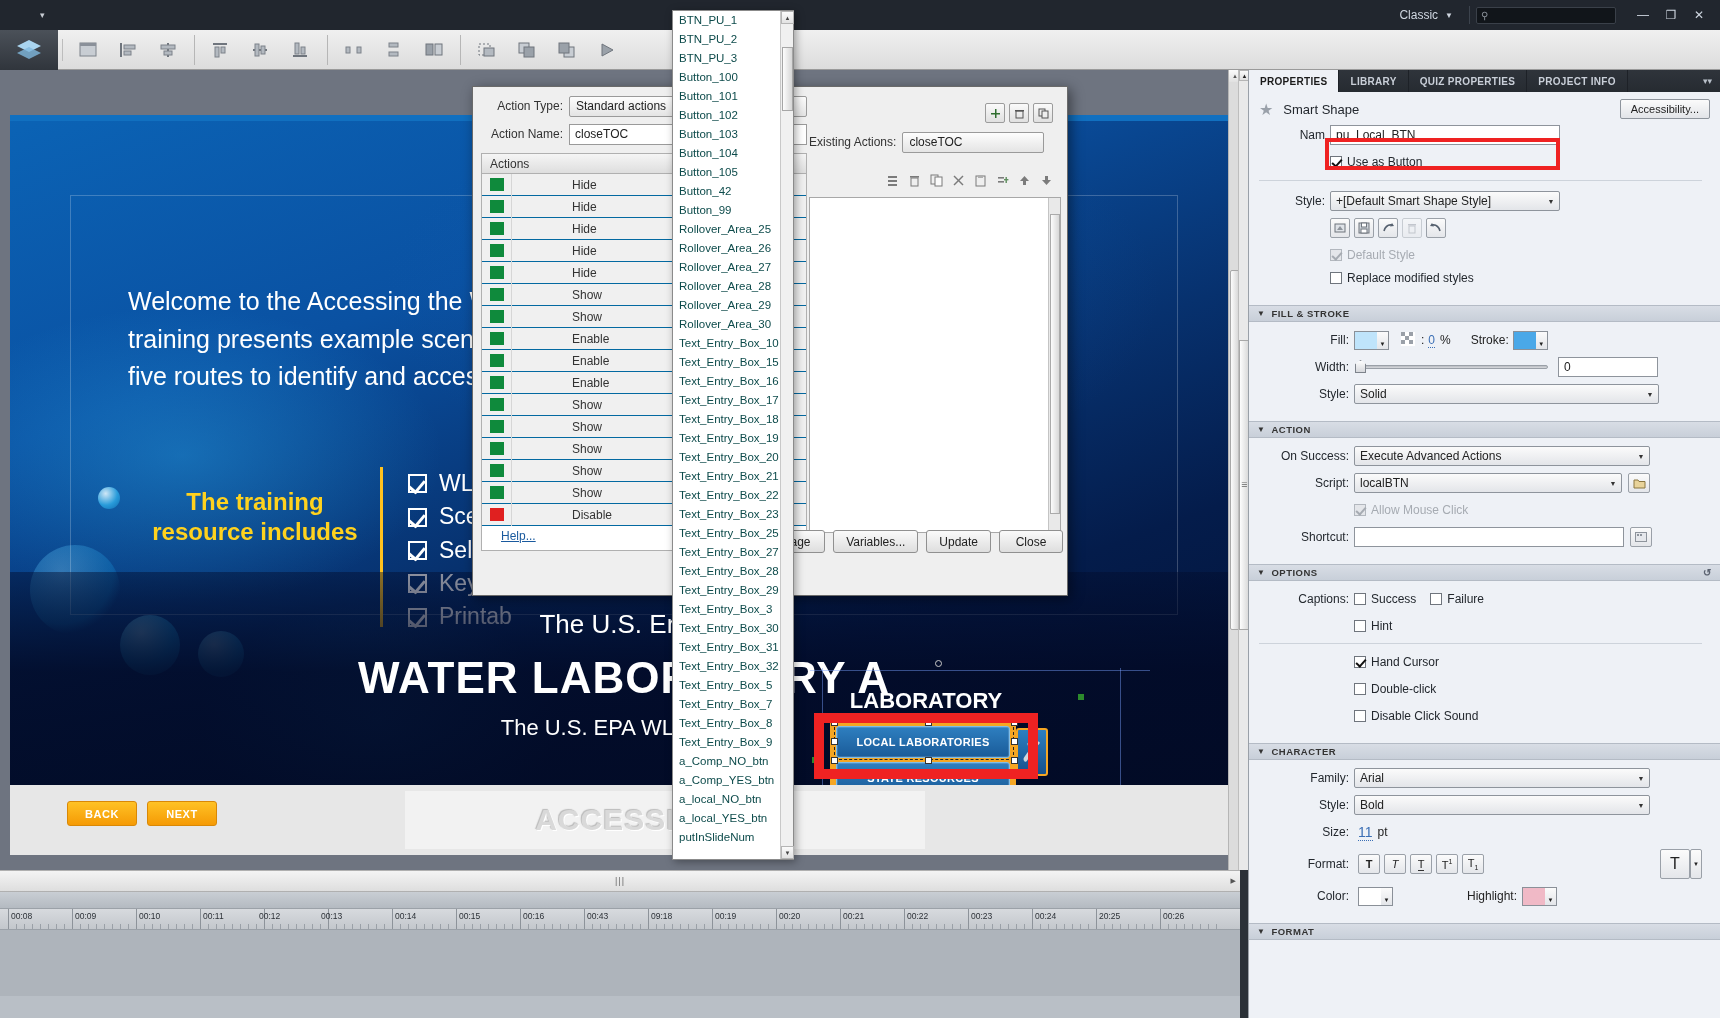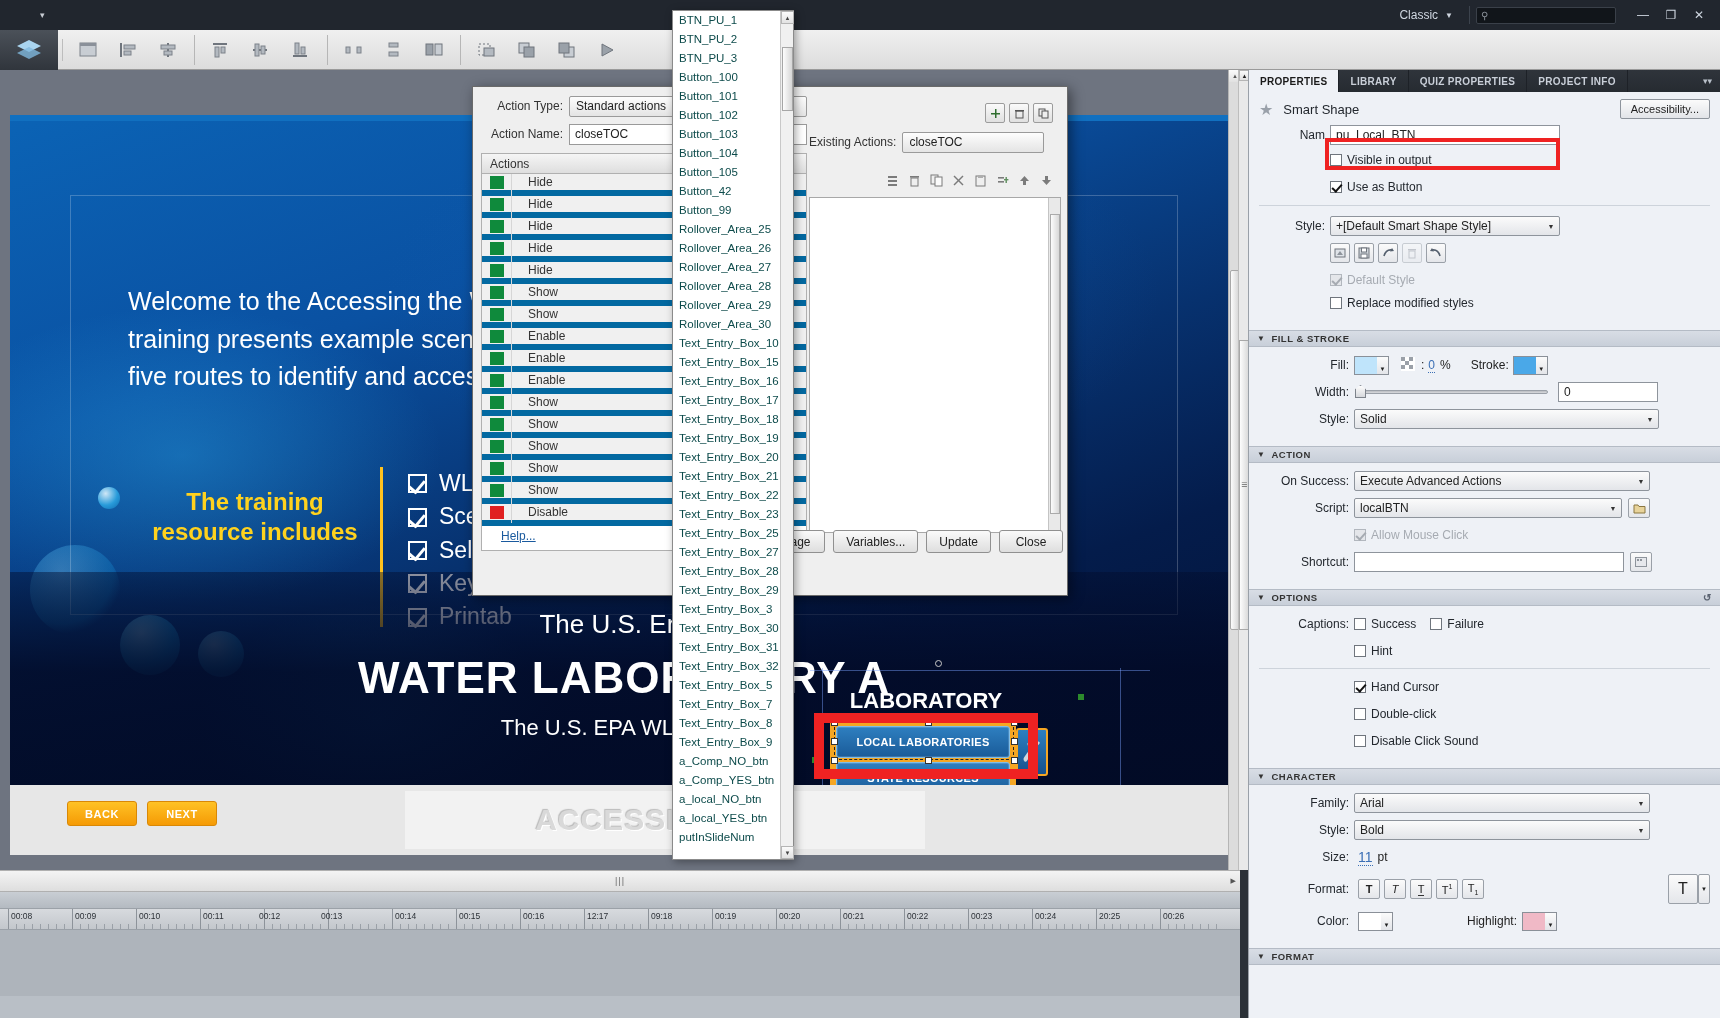--- a/index.html
+++ b/index.html
@@ -258,22 +258,23 @@
     display:flex; align-items:center;
   }
   #aa-thead .th {
     font-size:12px; color:#333; padding-left:8px; font-weight:400;
   }
   #aa-tbody {
     border:1px solid #b0b0b0; background:#fff; height:378px; overflow:hidden;
   }
   .aa-tr {
     height:22px; display:flex; align-items:center;
-    border-bottom:6px solid #0369a1;
+    border-bottom:1px solid #0369a1;
     background:#f0f0f0;
+    gap:44px;
   }
   .aa-tr .num-cell {
     width:30px; height:22px; display:flex; align-items:center; justify-content:center;
     border-right:1px solid #d6d6d6;
   }
   .swatch { width:14px; height:13px; }
   .aa-tr .act-cell {
     flex:1; padding-left:16px; font-size:12px; color:#333;
   }
   #aa-help {
@@ -370,21 +371,21 @@
   #rp-tabs .spacer { flex:1; }
   #rp-tabs .dblchev { color:#b9c0c9; font-size:9px; padding:0 8px; display:flex; align-items:center; }
   .rp-section-hdr {
     height:17px; background:linear-gradient(#d8dde5,#c8cfd9);
     border-top:1px solid #b4bbc5; border-bottom:1px solid #b4bbc5;
     display:flex; align-items:center; gap:6px; padding-left:8px;
     font-size:9.5px; font-weight:700; letter-spacing:.5px; color:#333;
   }
   .rp-section-hdr .tri { font-size:8px; }
   .rp-section-hdr .right-ic { margin-left:auto; margin-right:8px; font-size:10px; color:#5a6270; }
-  .rp-body { padding:8px 10px 10px 10px; }
+  .rp-body { padding:8px 18px 10px 10px; }
   .rp-row { display:flex; align-items:center; margin-bottom:7px; min-height:20px; }
   .rp-lbl { font-size:12px; color:#23282e; text-align:right; margin-right:5px; }
   .rp-field {
     height:20px; background:#fff; border:1px solid #8e949c;
     display:flex; align-items:center; padding-left:5px; font-size:12px;
   }
   .rp-combo {
     height:20px; background:linear-gradient(#fbfbfb,#e3e5e9);
     border:1px solid #8e949c; border-radius:2px;
     display:flex; align-items:center; padding-left:5px; font-size:12px;
@@ -975,27 +976,20 @@
   <div id="rp-smartshape-row">
     <span id="rp-star">★</span>
     <span id="rp-ss-label">Smart Shape</span>
     <span id="rp-access-btn">Accessibility...</span>
   </div>
 
   <div class="rp-body" style="padding-top:0;">
     <div class="rp-row">
       <div class="rp-lbl" style="width:66px;">Nam</div>
       <div class="rp-field" style="width:230px;">pu_Local_BTN</div>
-    </div>
-    <div class="rp-row" style="margin-top:-2px;">
-      <div style="width:71px;"></div>
-      <div class="cbx">
-        <span class="box"></span>
-        <span>Visible in output</span>
-      </div>
     </div>
     <div class="rp-row">
       <div style="width:71px;"></div>
       <div class="cbx checked">
         <span class="box"></span>
         <span>Use as Button</span>
       </div>
     </div>
     <div style="height:1px;background:#cdd3db;margin:8px 0 10px 0;"></div>
     <div class="rp-row">
@@ -1347,21 +1341,21 @@
       <div class="tl-tick" style="left: 520px;"></div>
       <div class="tl-lbl" style="left: 520px;">00:16</div>
       <div class="tl-minor" style="left: 528px;"></div>
       <div class="tl-minor" style="left: 536px;"></div>
       <div class="tl-minor" style="left: 544px;"></div>
       <div class="tl-minor" style="left: 552px;"></div>
       <div class="tl-minor" style="left: 560px;"></div>
       <div class="tl-minor" style="left: 568px;"></div>
       <div class="tl-minor" style="left: 576px;"></div>
       <div class="tl-tick" style="left: 584px;"></div>
-      <div class="tl-lbl" style="left: 584px;">12:17</div>
+      <div class="tl-lbl" style="left: 584px;">00:43</div>
       <div class="tl-minor" style="left: 592px;"></div>
       <div class="tl-minor" style="left: 600px;"></div>
       <div class="tl-minor" style="left: 608px;"></div>
       <div class="tl-minor" style="left: 616px;"></div>
       <div class="tl-minor" style="left: 624px;"></div>
       <div class="tl-minor" style="left: 632px;"></div>
       <div class="tl-minor" style="left: 640px;"></div>
       <div class="tl-tick" style="left: 648px;"></div>
       <div class="tl-lbl" style="left: 648px;">09:18</div>
       <div class="tl-minor" style="left: 656px;"></div>

